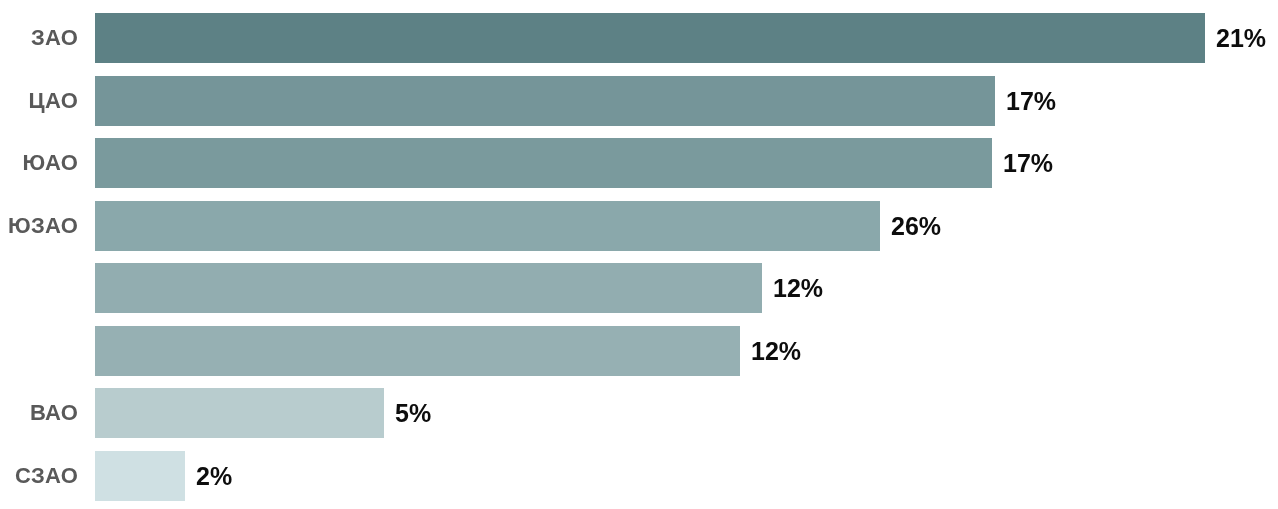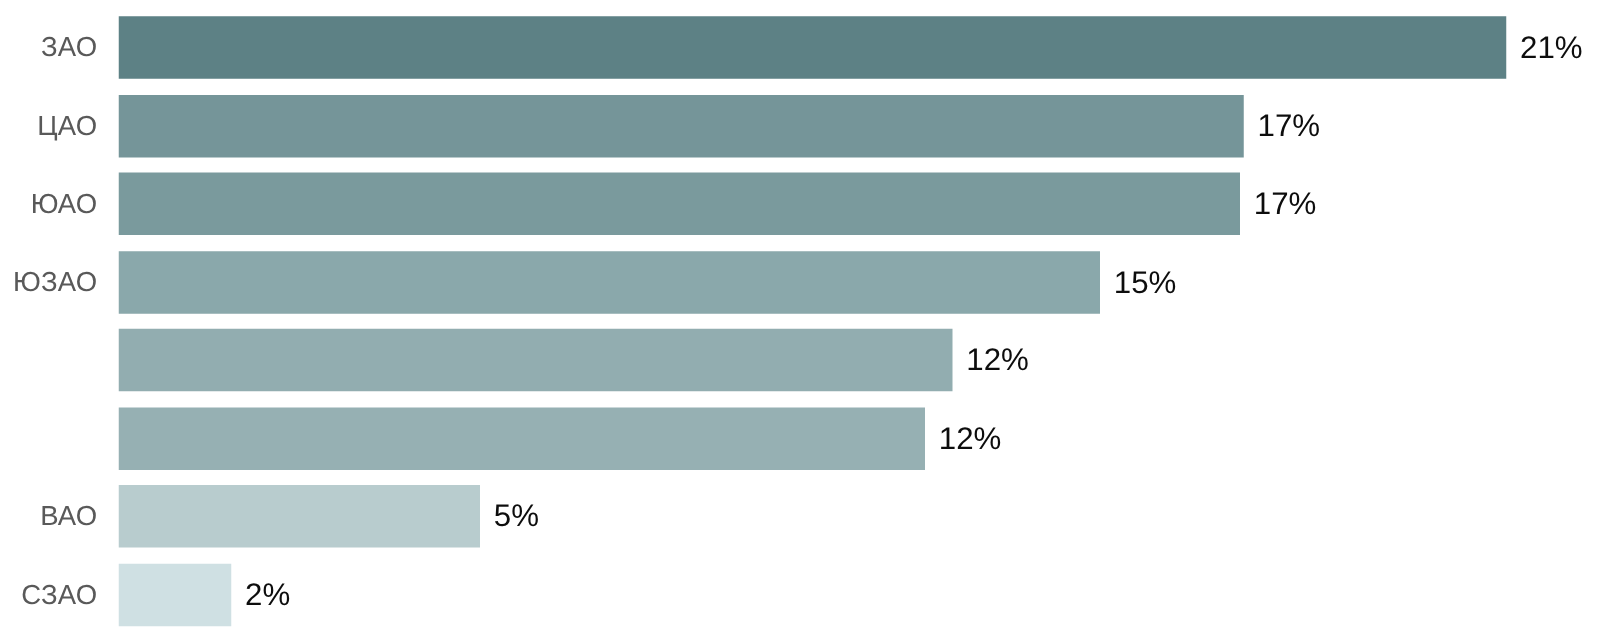--- a/index.html
+++ b/index.html
@@ -12,20 +12,21 @@
     background: #ffffff;
     font-family: "Liberation Sans", sans-serif;
     overflow: hidden;
   }
 
   #chart-root {
     position: relative;
     width: 1278px;
     height: 509px;
     background: #ffffff;
+    font-weight: bold;
   }
 
   .bar-row {
     position: absolute;
     left: 0;
     width: 1278px;
     height: 50px;
     display: flex;
     align-items: center;
   }
@@ -89,21 +90,21 @@
         <div class="cat-label">ЮАО</div>
         <div class="bar-track">
           <div class="bar-rect" style="width: 897px; background: rgb(122, 154, 157);"></div>
           <div class="value-label" style="color: rgb(13, 13, 13);">17%</div>
         </div>
       </div>
       <div class="bar-row" style="top: 200.5px;">
         <div class="cat-label">ЮЗАО</div>
         <div class="bar-track">
           <div class="bar-rect" style="width: 785px; background: rgb(138, 168, 171);"></div>
-          <div class="value-label" style="color: rgb(13, 13, 13);">15%</div>
+          <div class="value-label" style="color: rgb(13, 13, 13);">26%</div>
         </div>
       </div>
       <div class="bar-row" style="top: 263px;">
         <div class="bar-track">
           <div class="bar-rect" style="width: 667px; background: rgb(146, 173, 176);"></div>
           <div class="value-label" style="color: rgb(13, 13, 13);">12%</div>
         </div>
       </div>
       <div class="bar-row" style="top: 325.5px;">
         <div class="bar-track">

